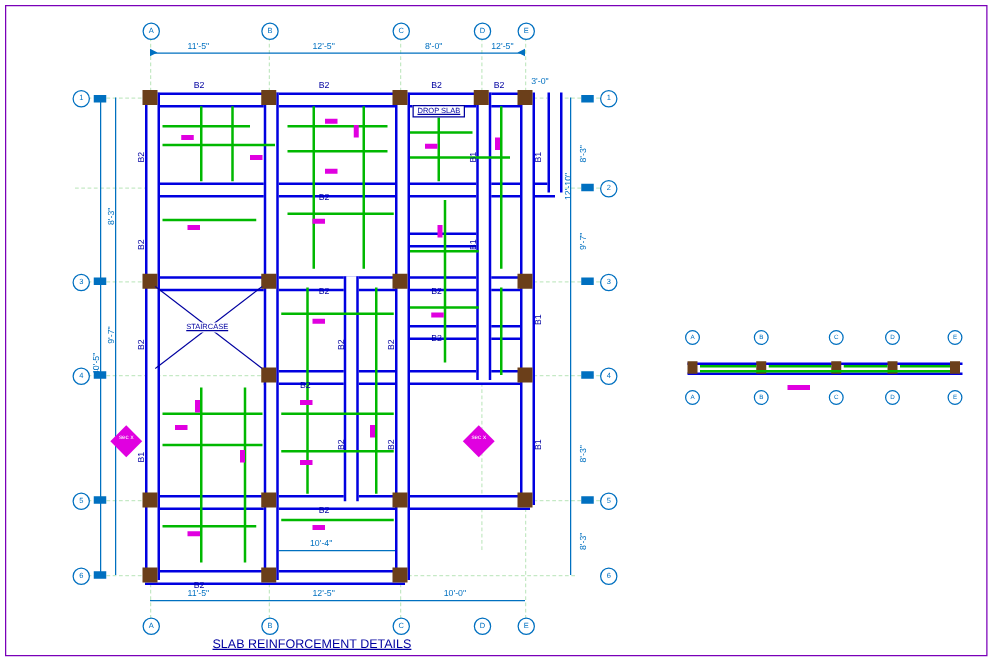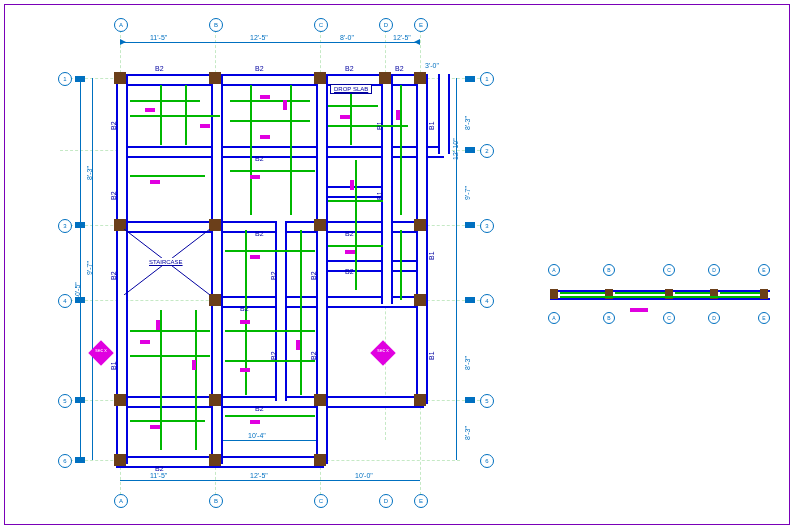--- a/index.html
+++ b/index.html
@@ -390,20 +390,21 @@
     <div class="diamond"></div>
     <div class="text">sec
 x</div>
   </div>
   <div class="section-marker" style="left:370px; top:340px;">
     <div class="diamond"></div>
     <div class="text">sec
 x</div>
   </div>
 
+  <div class="title" style="left:170px; top:510px;">SLAB REINFORCEMENT DETAILS</div>
 
   <div class="abs" style="left:550px; top:278px; width:220px; height:40px;">
     <div class="section-line-h" style="left:0; top:12px; width:220px;"></div>
     <div class="section-line-h" style="left:0; top:20px; width:220px;"></div>
     <div class="section-col" style="left:0px; top:11px;"></div>
     <div class="section-col" style="left:55px; top:11px;"></div>
     <div class="section-col" style="left:115px; top:11px;"></div>
     <div class="section-col" style="left:160px; top:11px;"></div>
     <div class="section-col" style="left:210px; top:11px;"></div>
     <div class="section-rebar" style="left:10px; top:14px; width:45px;"></div>

